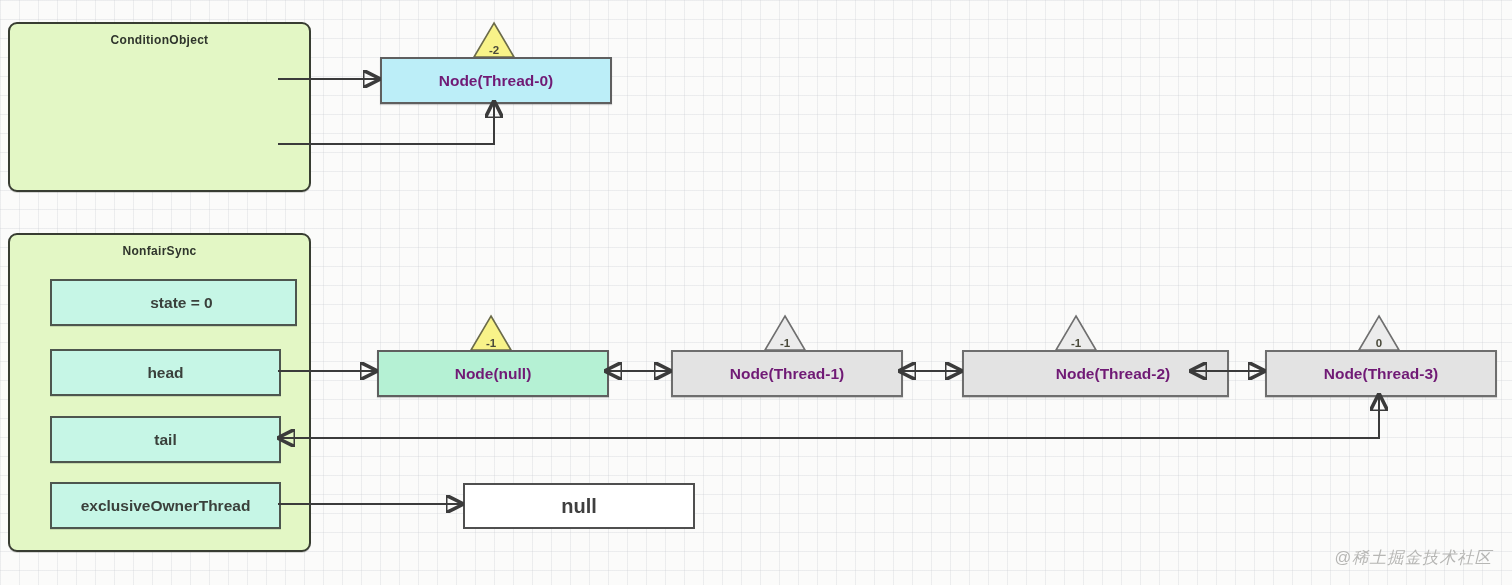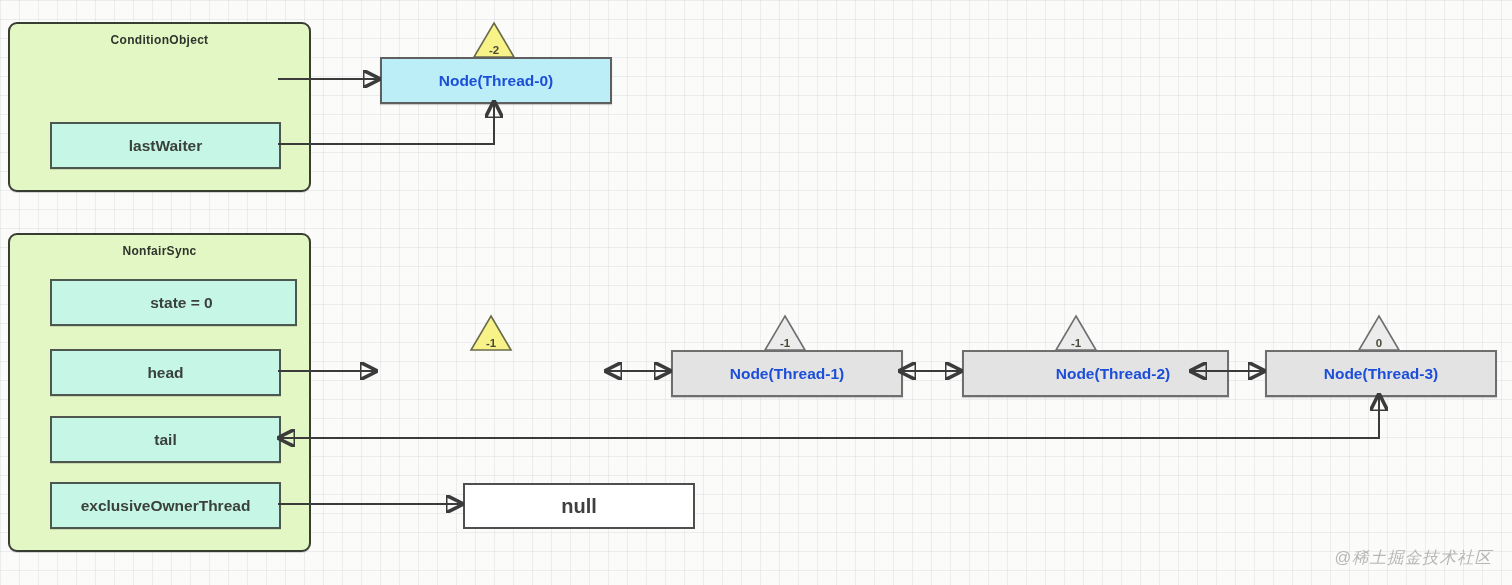--- a/index.html
+++ b/index.html
@@ -26,21 +26,21 @@
     position:absolute; left:40px; width:227px; height:43px;
     background:var(--field-fill); border:2px solid var(--field-border);
     display:flex; align-items:center; justify-content:center;
     font-weight:bold; font-size:15.5px; color:#3a403b;
     box-shadow:0 1px 0 rgba(0,0,0,.12);
   }
   .node-box {
     position:absolute; width:228px; height:43px;
     border:2px solid var(--node-border);
     display:flex; align-items:center; justify-content:center;
-    font-weight:bold; font-size:15.5px; color:#1d4ed8;
+    font-weight:bold; font-size:15.5px; color:#701a75;
     box-shadow:0 1px 1px rgba(0,0,0,.18);
   }
   .node-blue  { background:var(--node-blue); }
   .node-green { background:var(--node-green); }
   .node-gray  { background:var(--node-gray); border-color:#6e6e6e; }
   .white-box {
     position:absolute; width:228px; height:42px; background:var(--null-fill);
     border:2px solid #4f4f4f; display:flex; align-items:center; justify-content:center;
     font-weight:bold; font-size:20px; color:#3f3f3f;
   }
@@ -59,23 +59,20 @@
     color:#b6b6b4; letter-spacing:1px;font-style:italic;
   }
 </style>
 </head>
 <body>
 
 <div id="canvas">
 
   <div class="group" style="left:8px; top:22px; width:299px; height:166px;">
     <div class="group-title">ConditionObject</div>
-    <div class="field" style="top:98px;">
-      <span>lastWaiter</span>
-    </div>
   </div>
 
   <div class="group" style="left:8px; top:233px; width:299px; height:315px;">
     <div class="group-title">NonfairSync</div>
     <div class="field" style="top:44px;padding-left:16px;">
       <span>state = 0</span>
     </div>
     <div class="field" style="top:114px;">
       <span>head</span>
     </div>
@@ -95,20 +92,23 @@
   </div>
   <div class="node-box node-blue" style="left:380px; top:57px;">
     <span>Node(Thread-0)</span>
   </div>
 
   <div class="tri tri-yellow" style="left:469px; top:314px;">
     <svg width="44" height="38" viewBox="0 0 44 38">
       <polygon points="22,2 42,36 2,36"></polygon>
     </svg>
     <span class="tri-label">-1</span>
+  </div>
+  <div class="node-box node-green" style="left:377px; top:350px;">
+    <span>Node(null)</span>
   </div>
 
   <div class="tri tri-gray" style="left:763px; top:314px;">
     <svg width="44" height="38" viewBox="0 0 44 38">
       <polygon points="22,2 42,36 2,36"></polygon>
     </svg>
     <span class="tri-label">-1</span>
   </div>
   <div class="node-box node-gray" style="left:671px; top:350px;">
     <span>Node(Thread-1)</span>

